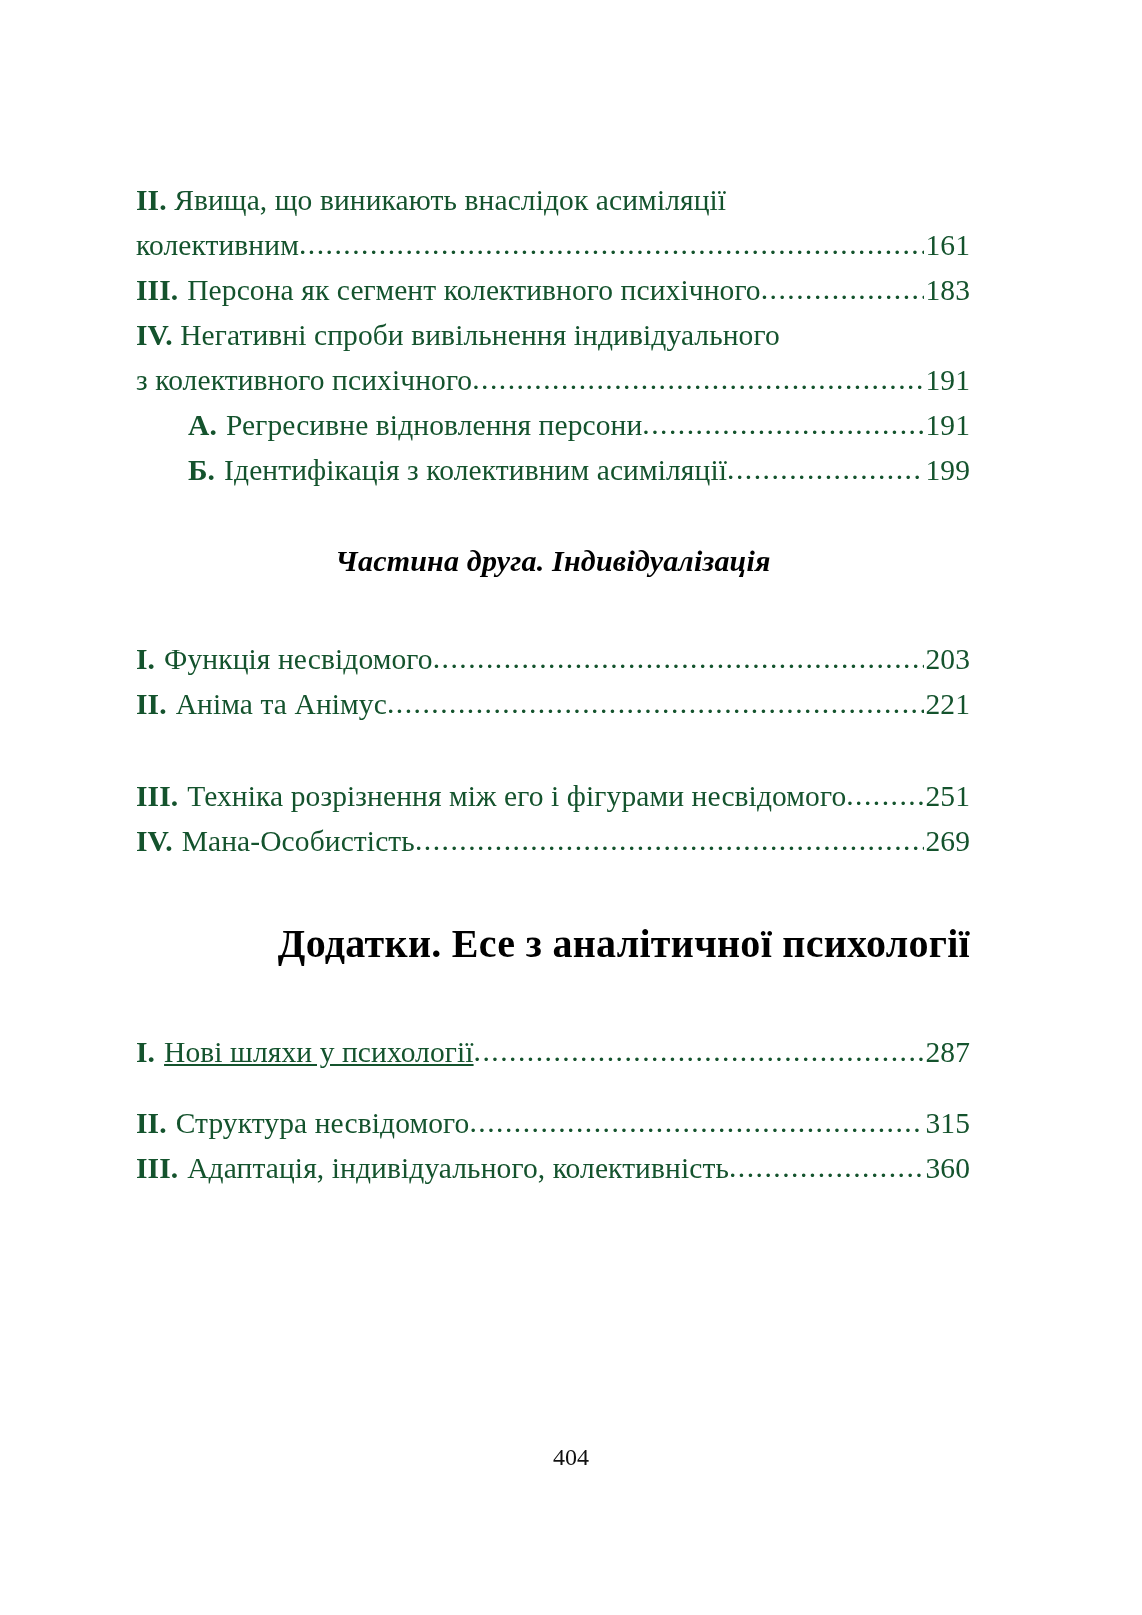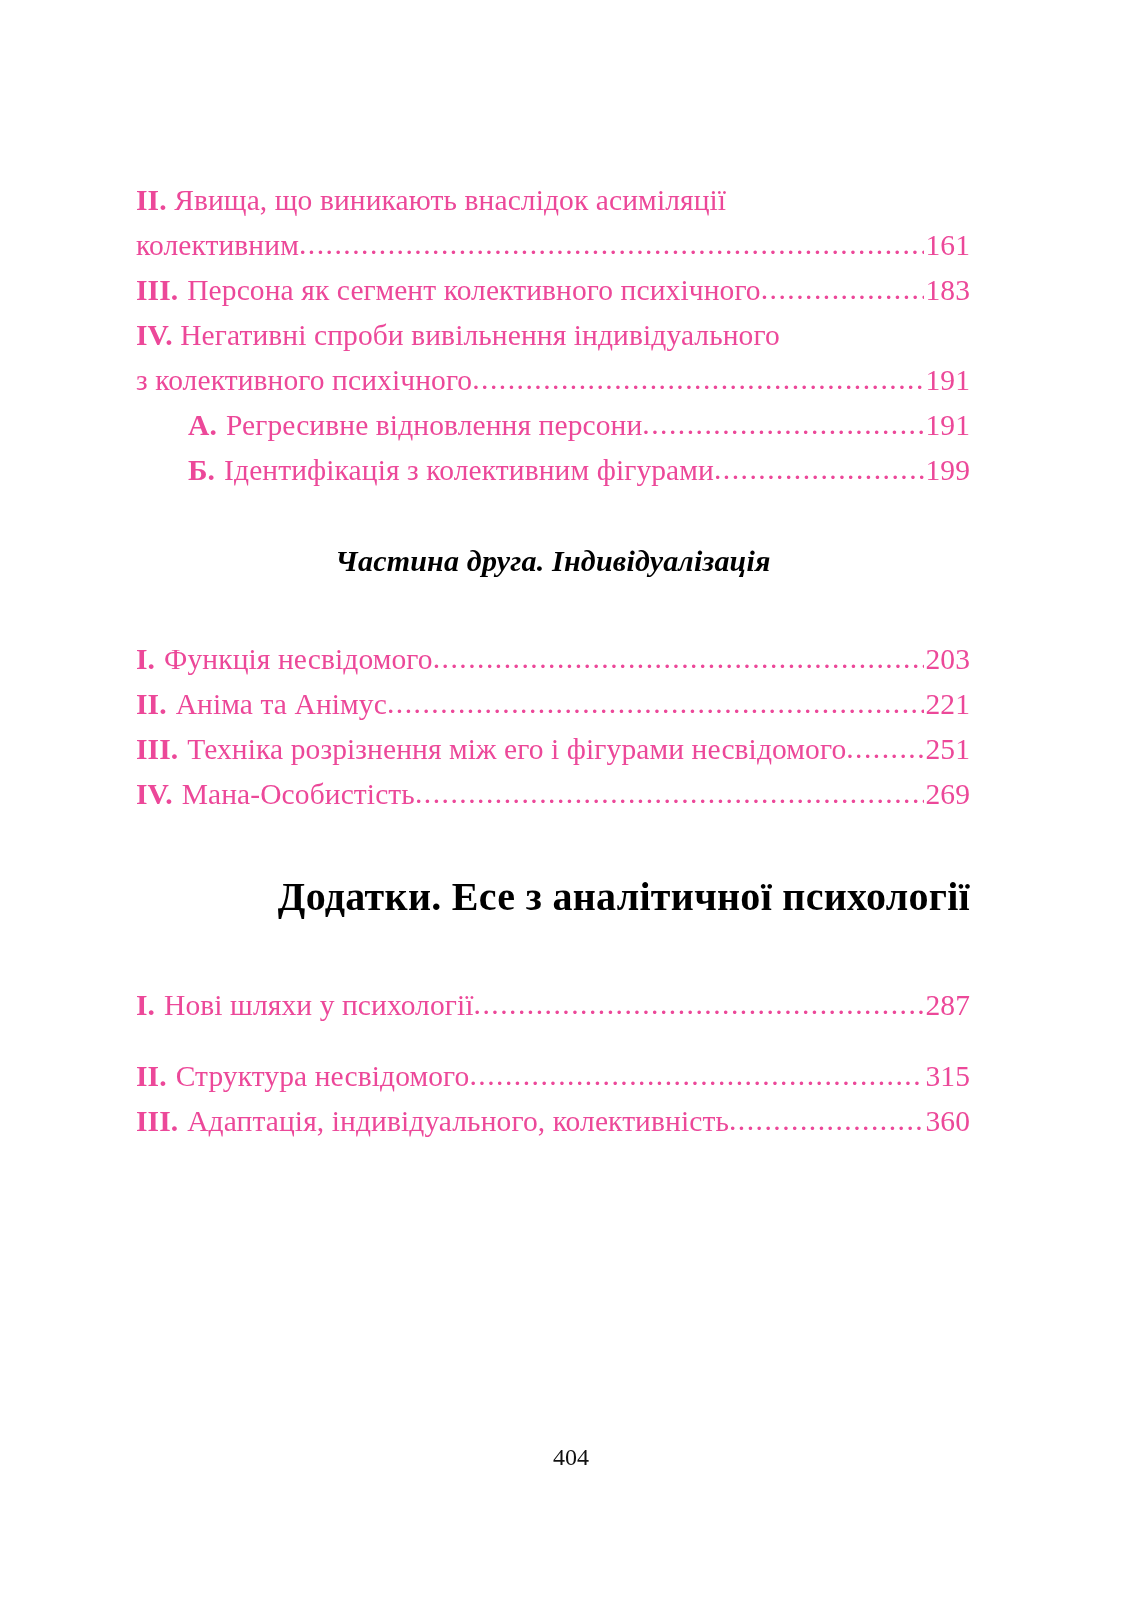--- a/index.html
+++ b/index.html
@@ -22,21 +22,21 @@
     left: 136px;
     top: 178px;
     width: 834px;
   }
 
   
   .toc-entry {
     position: relative;
     font-size: 29.5px;
     line-height: 45px;
-    color: #ec4899;
+    color: #14532d;
     letter-spacing: 0.1px;
   }
   .row {
     display: flex;
     align-items: baseline;
     width: 100%;
   }
   .num {
     font-weight: bold;
     white-space: pre;
@@ -155,21 +155,21 @@
           <span class="sub-letter">А.</span>
           <span class="title" style="padding-left:9px;">Регресивне відновлення персони</span>
           <span class="leader"></span>
           <span class="pageno">191</span>
         </div>
       </div>
 
       <div class="toc-entry indent-a">
         <div class="row">
           <span class="sub-letter">Б.</span>
-          <span class="title" style="padding-left:9px;">Ідентифікація з колективним фігурами</span>
+          <span class="title" style="padding-left:9px;">Ідентифікація з колективним асиміляції</span>
           <span class="leader"></span>
           <span class="pageno">199</span>
         </div>
       </div>
 
     </div>
 
     <div class="spacer-part-before"></div>
 
     <div class="part-heading">Частина друга. Індивідуалізація</div>
@@ -192,21 +192,21 @@
           <span class="num">II.</span>
           <span class="title" style="padding-left:9px;">Аніма та Анімус</span>
           <span class="leader"></span>
           <span class="pageno">221</span>
         </div>
       </div>
 
       <div class="toc-entry">
         <div class="row">
           <span class="num">III.</span>
-          <span class="title" style="padding-left:9px;">Техніка розрізнення між его і фігурами несвідомого</span>
+          <span class="title" style="padding-left:9px;margin-top:47px;">Техніка розрізнення між его і фігурами несвідомого</span>
           <span class="leader"></span>
           <span class="pageno">251</span>
         </div>
       </div>
 
       <div class="toc-entry">
         <div class="row">
           <span class="num">IV.</span>
           <span class="title" style="padding-left:9px;">Мана-Особистість</span>
           <span class="leader"></span>
@@ -220,21 +220,21 @@
 
     <div class="appendix-heading">Додатки. Есе з аналітичної психології</div>
 
     <div class="spacer-app-after"></div>
 
     <div>
 
       <div class="toc-entry">
         <div class="row">
           <span class="num">I.</span>
-          <span class="title" style="padding-left:9px;">Нові шляхи у психології</span>
+          <span class="title" style="padding-left:9px;text-decoration:underline;">Нові шляхи у психології</span>
           <span class="leader"></span>
           <span class="pageno">287</span>
         </div>
       </div>
 
       <div class="toc-entry">
         <div class="row">
           <span class="num">II.</span>
           <span class="title" style="padding-left:9px;margin-top:26px;">Структура несвідомого</span>
           <span class="leader"></span>

